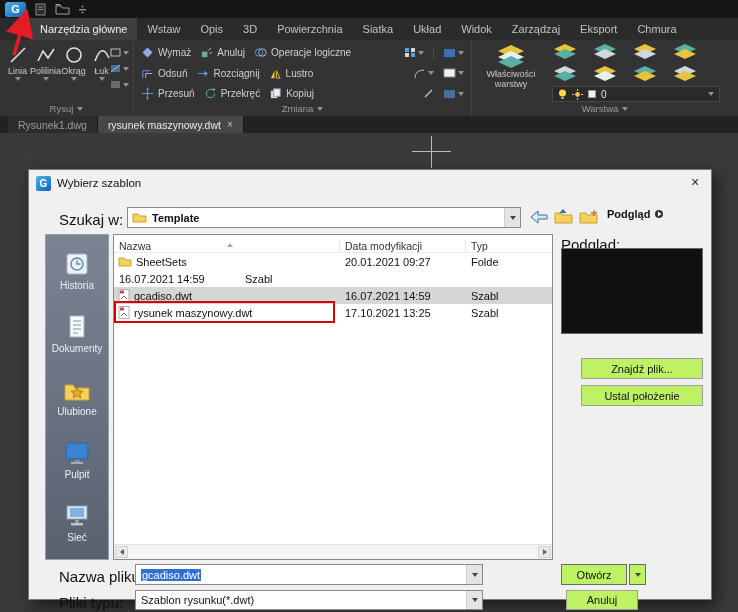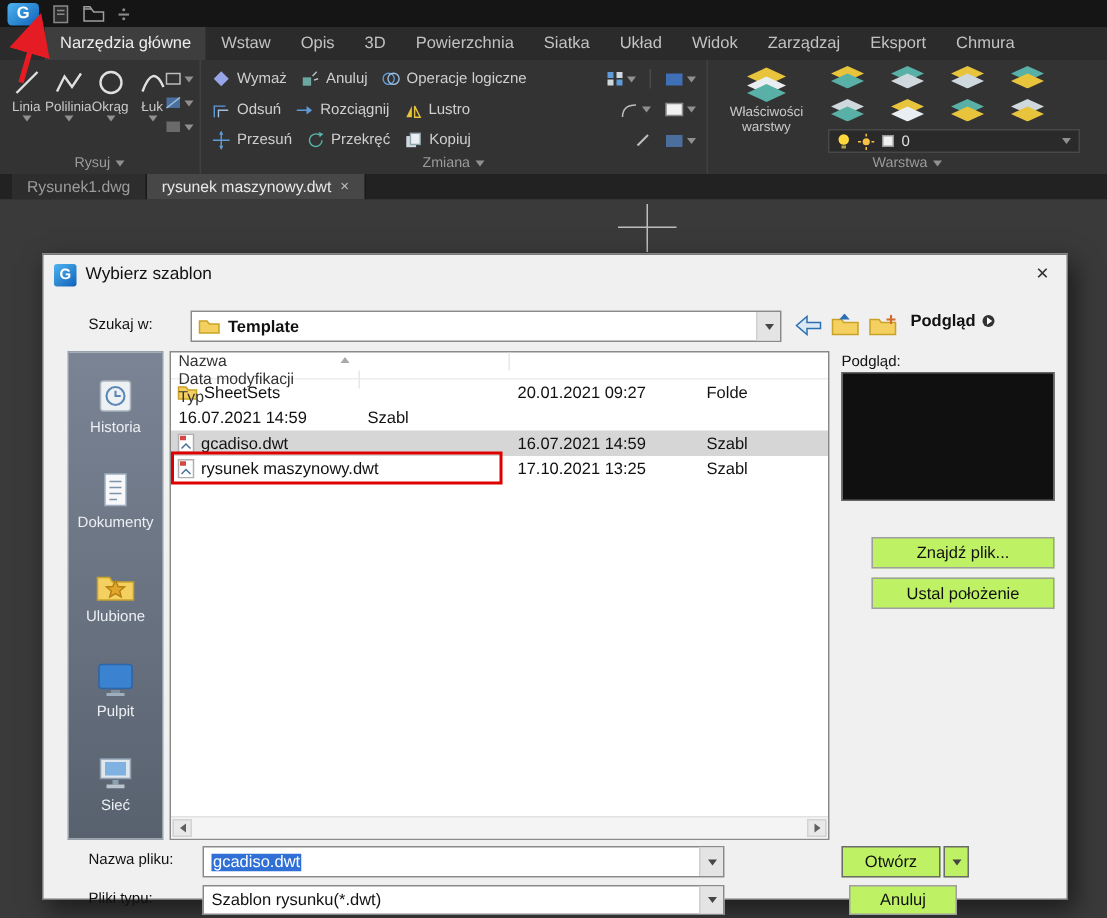--- a/index.html
+++ b/index.html
@@ -67,37 +67,37 @@
 
   
   .dialog{position:absolute;left:28px;top:169px;width:684px;height:431px;background:#f0f0f0;
           border:1px solid #787878;box-shadow:4px 6px 16px rgba(0,0,0,.55);font-size:11px;color:#111;z-index:10;}
   .dlg-title{position:absolute;left:0;top:0;right:0;height:26px;display:flex;align-items:center;gap:6px;padding-left:7px;}
   .dlg-gicon{width:15px;height:15px;border-radius:2px;background:linear-gradient(140deg,#4db3f0,#1161b8);
              color:#fff;font-weight:bold;font-size:10px;display:flex;align-items:center;justify-content:center;}
   .dlg-title .t{font-size:11.5px;}
   .dlg-close{position:absolute;right:0;top:0;width:32px;height:25px;display:flex;align-items:center;
              justify-content:center;font-size:11px;color:#333;}
-  .flabel{position:absolute;font-size:10px;color:#111;}
+  .flabel{position:absolute;font-size:15px;color:#111;}
   .cmb{position:absolute;background:#fff;border:1px solid #8a8a8a;display:flex;align-items:center;height:21px;}
   .cmb .txt{padding-left:5px;white-space:nowrap;overflow:hidden;}
   .cmb .arr{margin-left:auto;width:16px;align-self:stretch;background:#e4e4e4;border-left:1px solid #cfcfcf;
             display:flex;align-items:center;justify-content:center;}
   .selblue{background:#2f6fd6;color:#fff;padding:0 1px;}
   .navico{position:absolute;display:flex;align-items:center;justify-content:center;}
   .prevbtn{position:absolute;display:flex;align-items:center;gap:4px;font-size:11px;color:#111;}
 
   .sidepanel{position:absolute;left:16px;top:64px;width:64px;height:326px;border:1px solid #98a0ab;
              background:linear-gradient(#7b8494,#58626f);display:flex;flex-direction:column;
              justify-content:space-around;align-items:center;padding:4px 0;}
   .place{display:flex;flex-direction:column;align-items:center;gap:3px;}
   .place .lbl{font-size:10px;color:#eceff3;}
 
   .filelist{position:absolute;left:84px;top:64px;width:440px;height:326px;background:#fff;border:1px solid #8a8a8a;}
-  .fl-head{display:flex;height:18px;align-items:flex-start;border-bottom:1px solid #ededed;font-size:10.5px;color:#333;flex-direction:column;}
+  .fl-head{display:flex;height:18px;align-items:flex-end;border-bottom:1px solid #ededed;font-size:10.5px;color:#333;}
   .fh{display:flex;align-items:center;padding-left:5px;border-right:1px solid #e7e7e7;position:relative;}
   .fh-nazwa{width:226px;}.fh-data{width:126px;}.fh-typ{flex:1;border-right:none;}
   .sortc{position:absolute;left:50%;top:3px;}
   .fl-row{display:flex;height:17px;align-items:center;font-size:11px;color:#111;}
   .fl-row.selected{background:#d6d6d6;}
   .cname{width:226px;display:flex;align-items:center;gap:4px;padding-left:4px;}
   .cdate{width:126px;padding-left:5px;}
   .ctype{flex:1;padding-left:5px;}
   .hscroll{position:absolute;left:0;bottom:0;width:100%;height:15px;background:#f4f4f4;border-top:1px solid #e2e2e2;
            display:flex;align-items:center;justify-content:space-between;padding:0 1px;}

